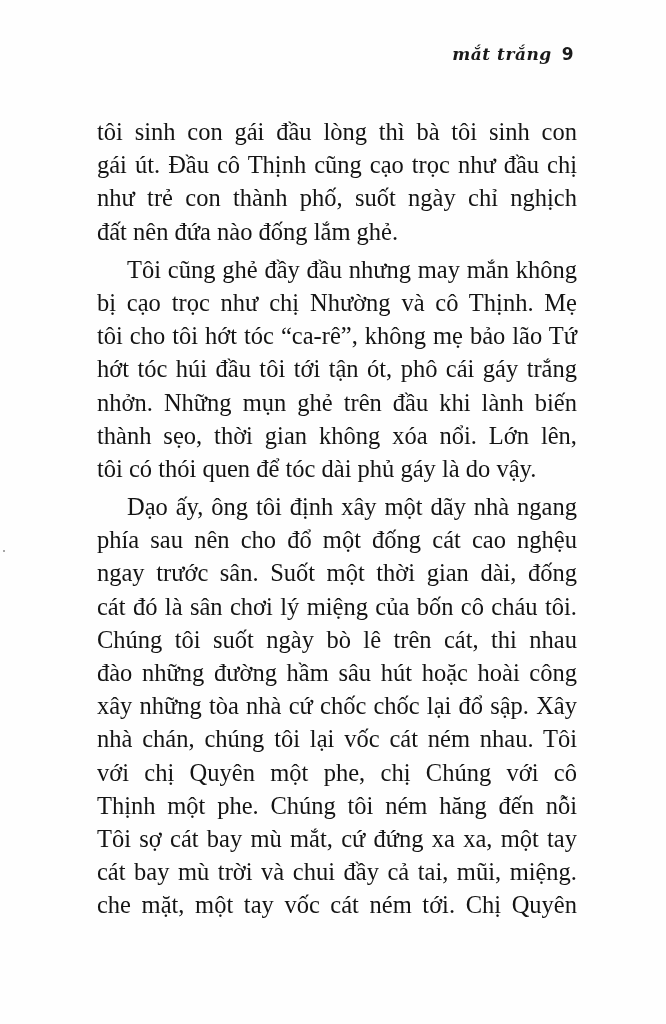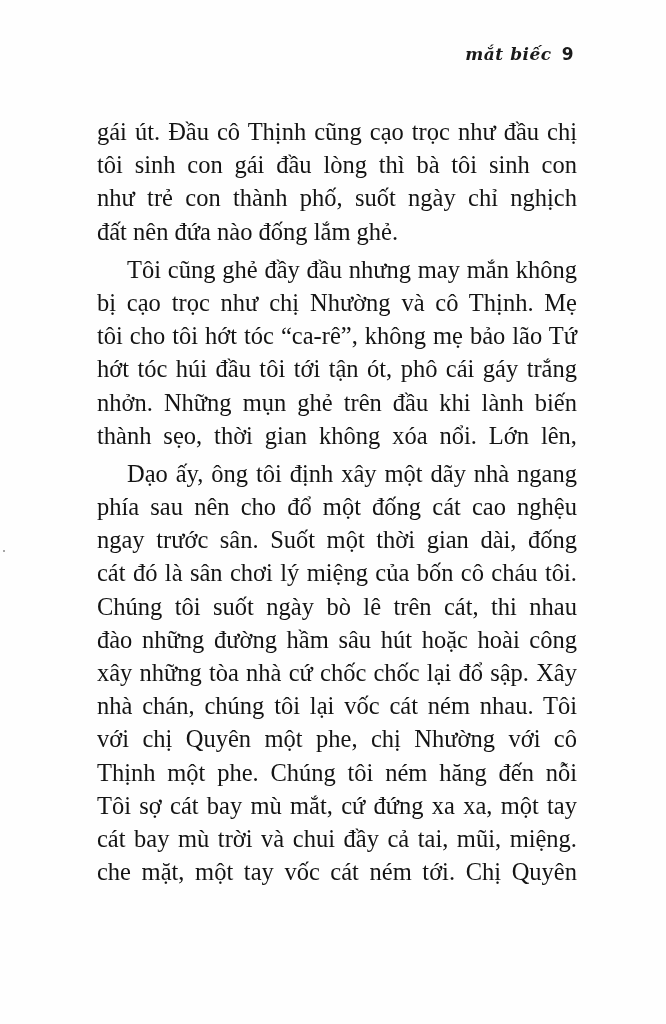--- a/index.html
+++ b/index.html
@@ -21,48 +21,49 @@
     .line { display: block; text-align: justify; text-align-last: justify; white-space: nowrap; height: 33.2px; }
     .line.last { text-align-last: left; }
     .line.indent { padding-left: 30px; }
     .speck { position: absolute; left: 3px; top: 550px; width: 2px; height: 2px; background: #888; border-radius: 1px; }
   </style>
 </head>
 <body>
 
 <div class="page">
   <div class="running-head">
-    <span>mắt biếc</span><span class="num">9</span>
+    <span>mắt trắng</span><span class="num">9</span>
   </div>
 
   <div class="body-text">
     <div class="para">
+      <span class="line">tôi sinh con gái đầu lòng thì bà tôi sinh con</span>
       <span class="line">gái út. Đầu cô Thịnh cũng cạo trọc như đầu chị</span>
-      <span class="line">tôi sinh con gái đầu lòng thì bà tôi sinh con</span>
       <span class="line">như trẻ con thành phố, suốt ngày chỉ nghịch</span>
       <span class="line last">đất nên đứa nào đống lắm ghẻ.</span>
     </div>
     <div class="para">
       <span class="line indent">Tôi cũng ghẻ đầy đầu nhưng may mắn không</span>
       <span class="line">bị cạo trọc như chị Nhường và cô Thịnh. Mẹ</span>
       <span class="line">tôi cho tôi hớt tóc “ca-rê”, không mẹ bảo lão Tứ</span>
       <span class="line">hớt tóc húi đầu tôi tới tận ót, phô cái gáy trắng</span>
       <span class="line">nhởn. Những mụn ghẻ trên đầu khi lành biến</span>
       <span class="line">thành sẹo, thời gian không xóa nổi. Lớn lên,</span>
+      <span class="line last">tôi có thói quen để tóc dài phủ gáy là do vậy.</span>
     </div>
     <div class="para">
       <span class="line indent">Dạo ấy, ông tôi định xây một dãy nhà ngang</span>
       <span class="line">phía sau nên cho đổ một đống cát cao nghệu</span>
       <span class="line">ngay trước sân. Suốt một thời gian dài, đống</span>
       <span class="line">cát đó là sân chơi lý miệng của bốn cô cháu tôi.</span>
       <span class="line">Chúng tôi suốt ngày bò lê trên cát, thi nhau</span>
       <span class="line">đào những đường hầm sâu hút hoặc hoài công</span>
       <span class="line">xây những tòa nhà cứ chốc chốc lại đổ sập. Xây</span>
       <span class="line">nhà chán, chúng tôi lại vốc cát ném nhau. Tôi</span>
-      <span class="line">với chị Quyên một phe, chị Nhường với cô</span>
+      <span class="line">với chị Quyên một phe, chị Chúng với cô</span>
       <span class="line">Thịnh một phe. Chúng tôi ném hăng đến nỗi</span>
       <span class="line">Tôi sợ cát bay mù mắt, cứ đứng xa xa, một tay</span>
       <span class="line">cát bay mù trời và chui đầy cả tai, mũi, miệng.</span>
       <span class="line">che mặt, một tay vốc cát ném tới. Chị Quyên</span>
     </div>
   </div>
 
   <div class="speck"></div>
 </div>
 

